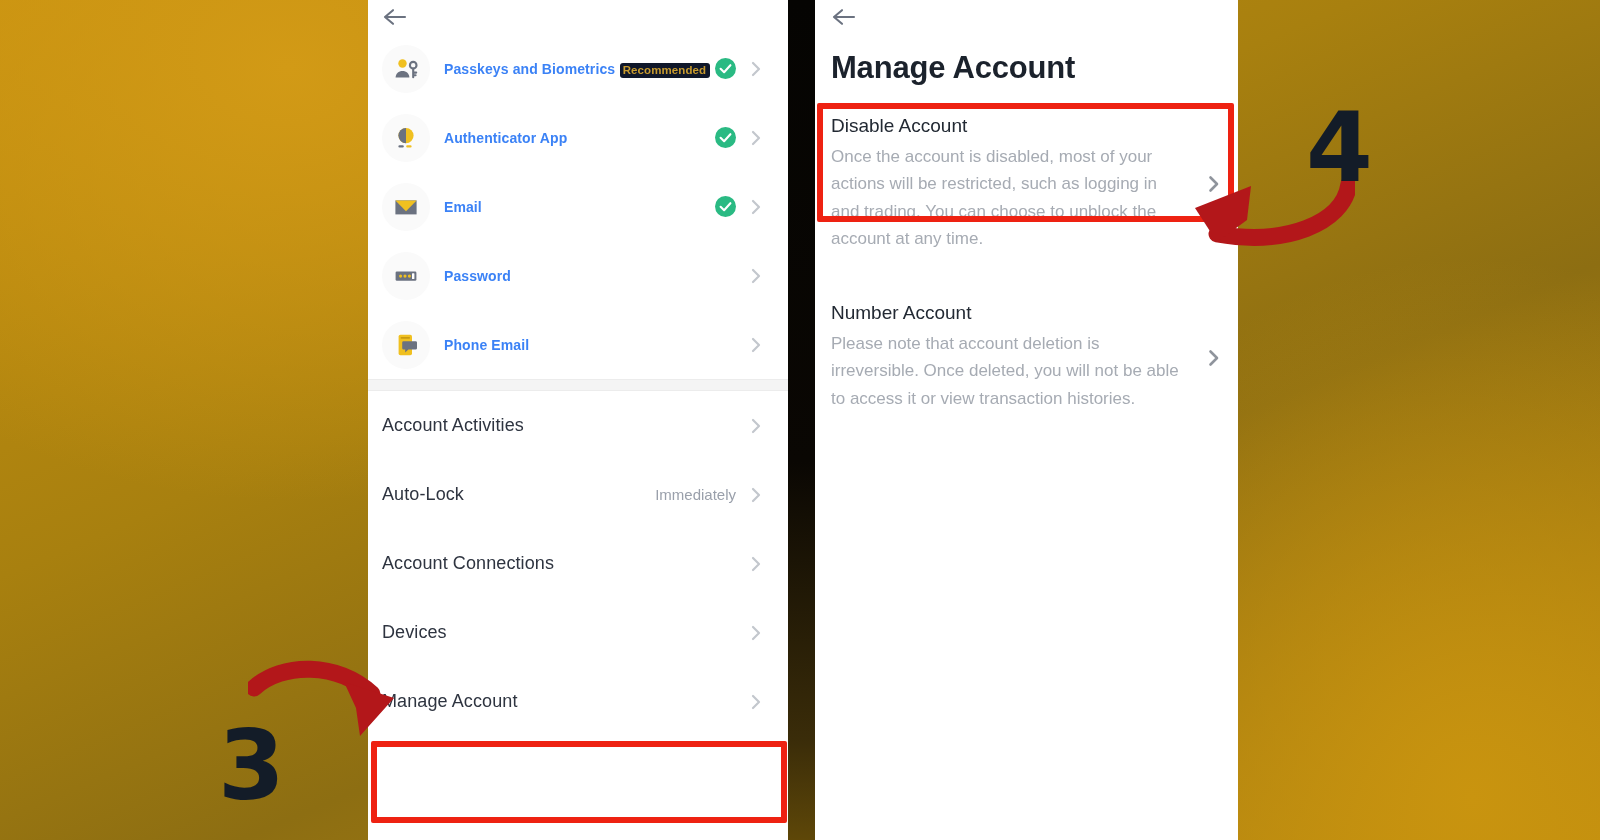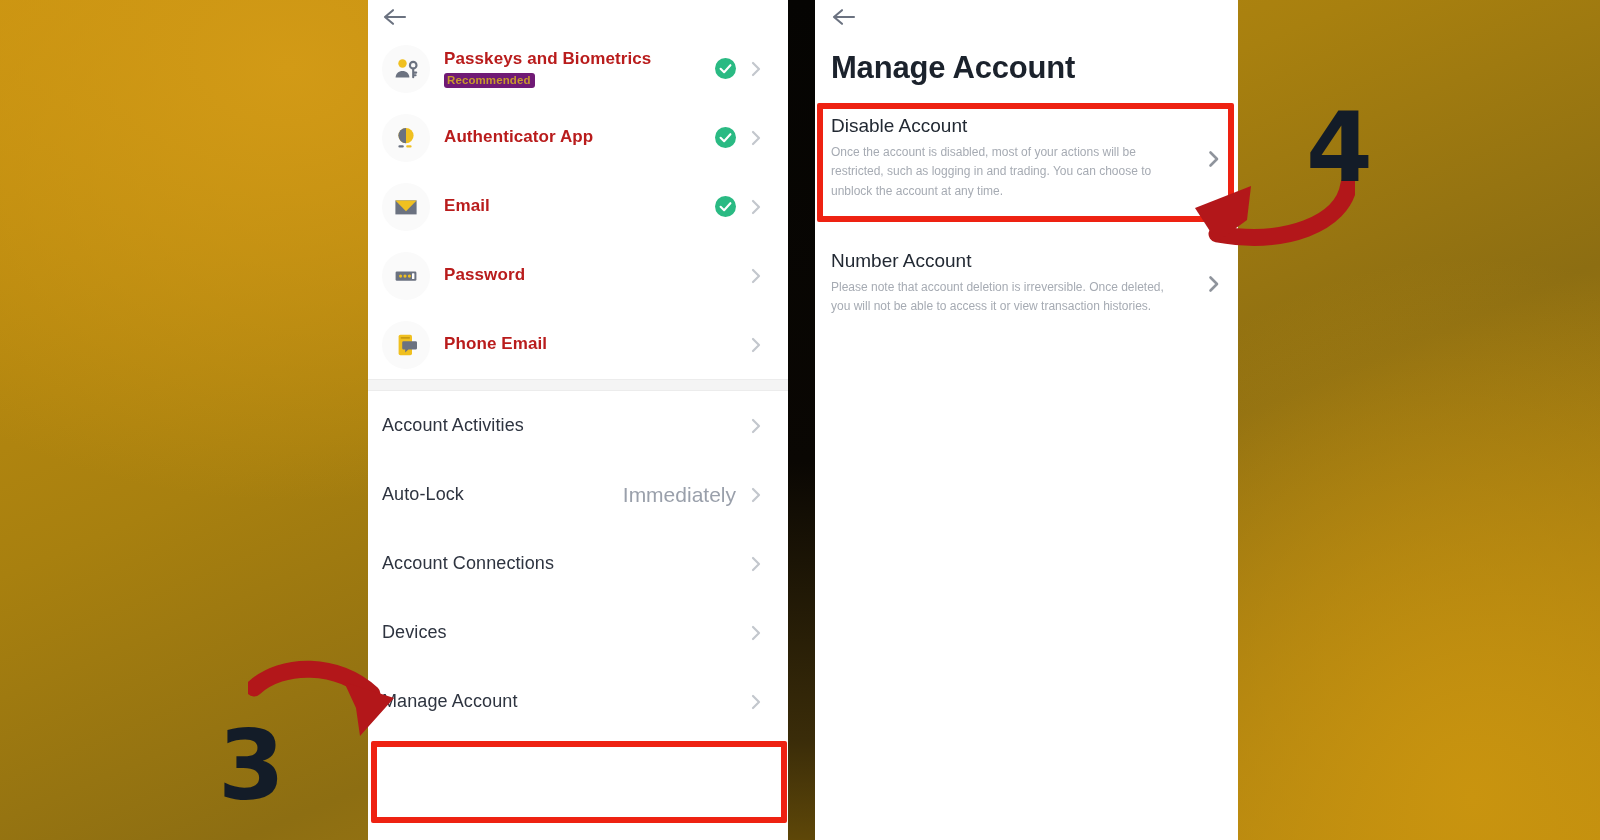--- a/index.html
+++ b/index.html
@@ -83,45 +83,45 @@
     align-items: center;
     justify-content: center;
     flex: none;
     margin-right: 14px;
   }
   .ico-wrap svg { display: block; }
 
   .row-main { flex: 1 1 auto; min-width: 0; }
 
   .row-title {
-    font-size: 17px;
+    font-size: 14px;
     font-weight: 700;
-    color: #b91c1c;
+    color: #3b82f6;
     letter-spacing: .1px;
     line-height: 1.2;
   }
   .row-title.plain {
     font-weight: 400;
     color: #2e3440;
     font-size: 18px;
   }
   .row-badge {
     display: inline-block;
     margin-top: 4px;
     font-size: 11.5px;
     font-weight: 700;
     color: #c79a2e;
-    background: #701a75;
+    background: #0f172a;
     padding: 1px 4px 2px 3px;
     border-radius: 3px;
     letter-spacing: .1px;
   }
 
   .row-value {
-    font-size: 21px;
+    font-size: 15px;
     color: #9aa0ab;
     margin-right: 14px;
     white-space: nowrap;
   }
 
   .check {
     width: 21px; height: 21px;
     flex: none;
     margin-right: 14px;
   }
@@ -148,21 +148,21 @@
     position: relative;
   }
   .acct-title {
     font-size: 19px;
     color: #222933;
     font-weight: 400;
     line-height: 1.25;
     margin-bottom: 5px;
   }
   .acct-desc {
-    font-size: 12px;
+    font-size: 17px;
     color: #a6abb3;
     line-height: 1.62;
     max-width: 352px;
   }
   .acct-chev {
     position: absolute;
     right: 18px;
     top: 50%;
     transform: translateY(-50%);
     width: 13px; height: 20px;

